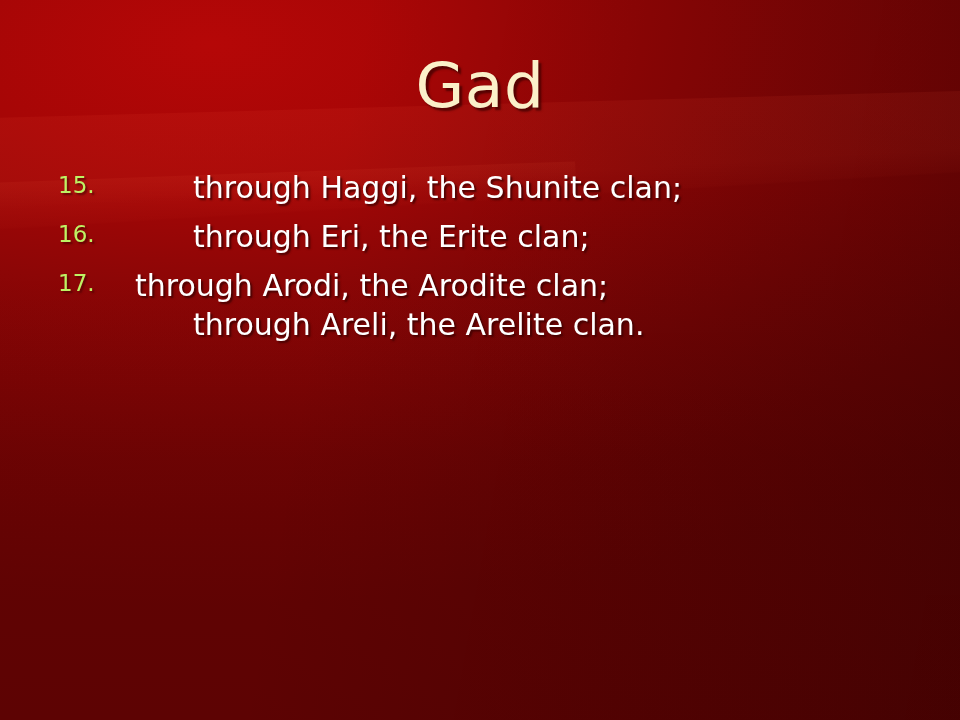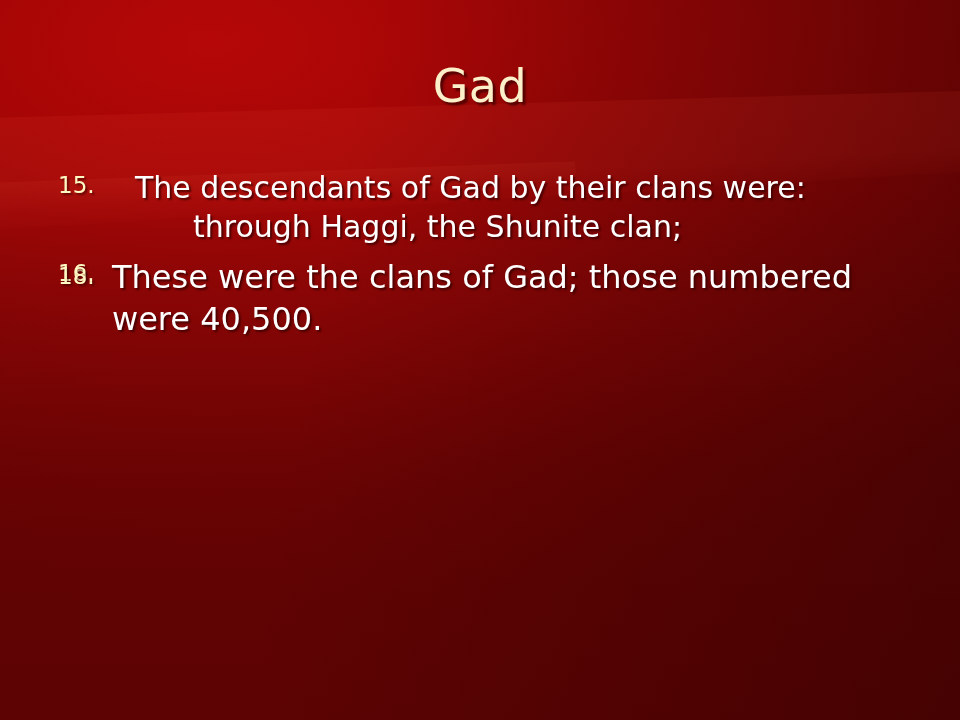--- a/index.html
+++ b/index.html
@@ -85,21 +85,21 @@
     transform-origin: 0 50%;
   }
 
   
   .title {
     position: absolute;
     left: 0;
     top: 52px;
     width: 960px;
     text-align: center;
-    font-size: 46px;
+    font-size: 63px;
     line-height: 68px;
     font-weight: normal;
     letter-spacing: 0.5px;
     color: #fbf0c9;
     text-shadow: 3px 3px 2px rgba(60,0,0,0.72);
     white-space: nowrap;
   }
 
   
   .body-list {
@@ -115,21 +115,21 @@
     margin: 0 0 7px 0;
   }
   .li .num {
     position: absolute;
     left: 10px;
     top: 2px;
     width: 62px;
     text-align: left;
     font-size: 23px;
     line-height: 30px;
-    color: #fef9c3;
+    color: #bef264;
     text-shadow: 2px 2px 2px rgba(60,0,0,0.60);
     white-space: nowrap;
   }
   .li .txt {
     display: block;
     padding-left: 87px;
     font-size: 30px;
     line-height: 39px;
     color: #ffffff;
     text-shadow: 2px 2px 2px rgba(55,0,0,0.80);
@@ -171,34 +171,34 @@
   <div class="bg-swoosh"></div>
   <div class="bg-swoosh2"></div>
 
   <div class="title">Gad</div>
 
   <div class="body-list">
 
     <div class="li sp-15">
       <span class="num">15.</span>
       <span class="txt">
-        <span>The descendants of Gad by their clans were:</span>
         <span class="cont">through Haggi, the Shunite clan;</span>
       </span>
     </div>
 
     <div class="li sp-16">
       <span class="num">16.</span>
       <span class="txt">
+        <span class="cont">through Eri, the Erite clan;</span>
       </span>
     </div>
 
-
-    <div class="li big">
-      <span class="num">18.</span>
+    <div class="li sp-17">
+      <span class="num">17.</span>
       <span class="txt">
-        <span>These were the clans of Gad; those numbered</span>
-        <span class="wrapline">were 40,500.</span>
+        <span>through Arodi, the Arodite clan;</span>
+        <span class="cont">through Areli, the Arelite clan.</span>
       </span>
     </div>
 
+
   </div>
 </div>
 
 </body></html>

